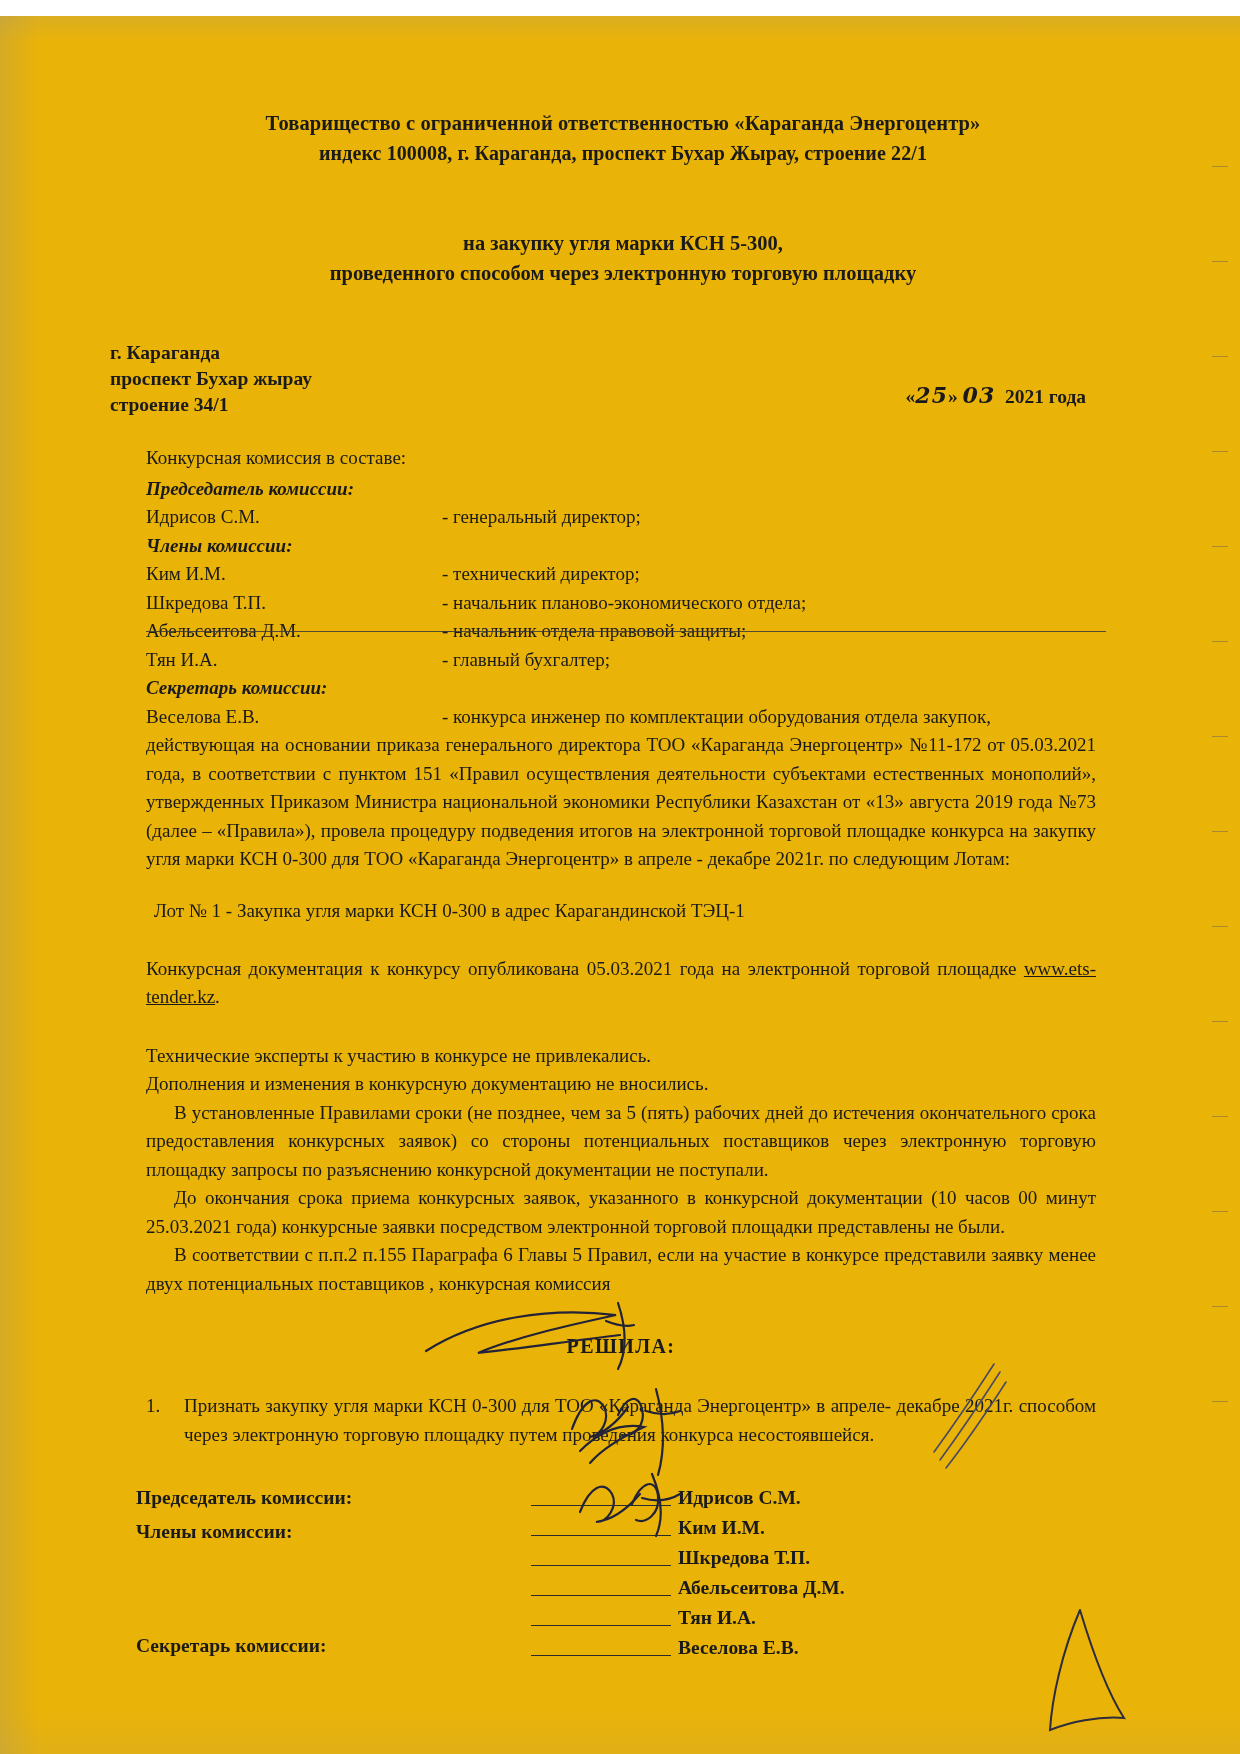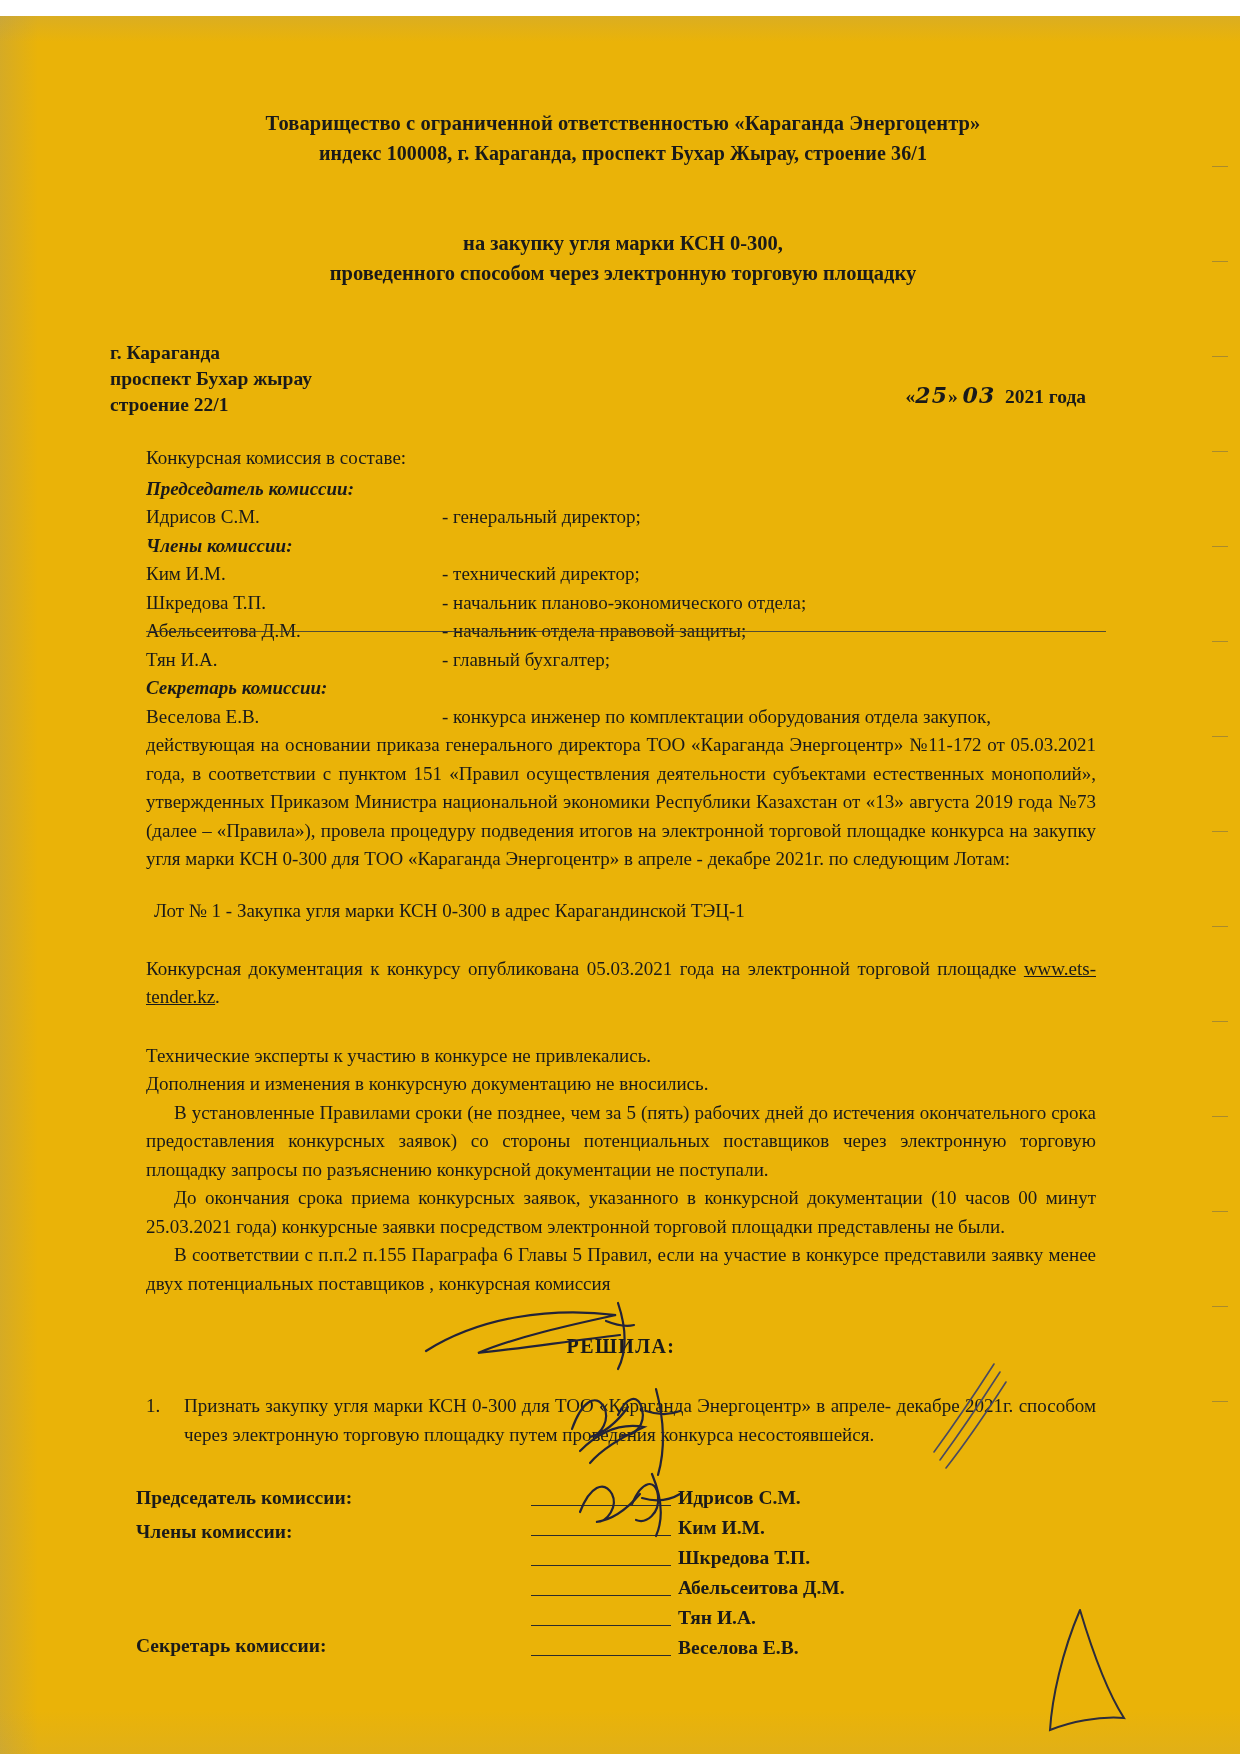--- a/index.html
+++ b/index.html
@@ -255,33 +255,33 @@
       <i style="top:950px"></i>
       <i style="top:1045px"></i>
     <i style="top:1140px"></i>
       <i style="top:1235px"></i>
   </div>
 
   <div class="content">
 
     <div class="doc-header">
       <div>Товарищество с ограниченной ответственностью «Караганда Энергоцентр»</div>
-      <div class="line2">индекс 100008, г. Караганда, проспект Бухар Жырау, строение 36/1</div>
+      <div class="line2">индекс 100008, г. Караганда, проспект Бухар Жырау, строение 22/1</div>
     </div>
 
     <div class="doc-title">
-      <div>на закупку  угля марки КСН 0-300,</div>
+      <div>на закупку  угля марки КСН 5-300,</div>
       <div>проведенного способом через электронную торговую площадку</div>
     </div>
 
     <div class="place-date">
       <div class="place-block">
         <div>г. Караганда</div>
         <div>проспект Бухар жырау</div>
-        <div>строение 22/1</div>
+        <div>строение 34/1</div>
       </div>
       <div class="date-block">
         <span>«</span><span class="date-hw">25</span><span>»</span>
         <span class="date-hw">03</span>
         &nbsp;<span>2021 года</span>
       </div>
     </div>
 
     <div class="body-area">
 

